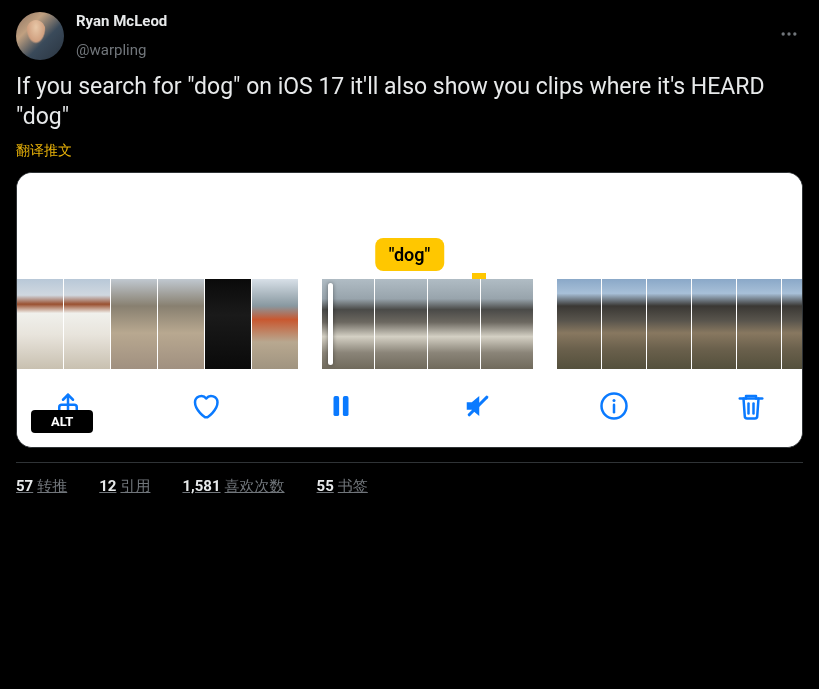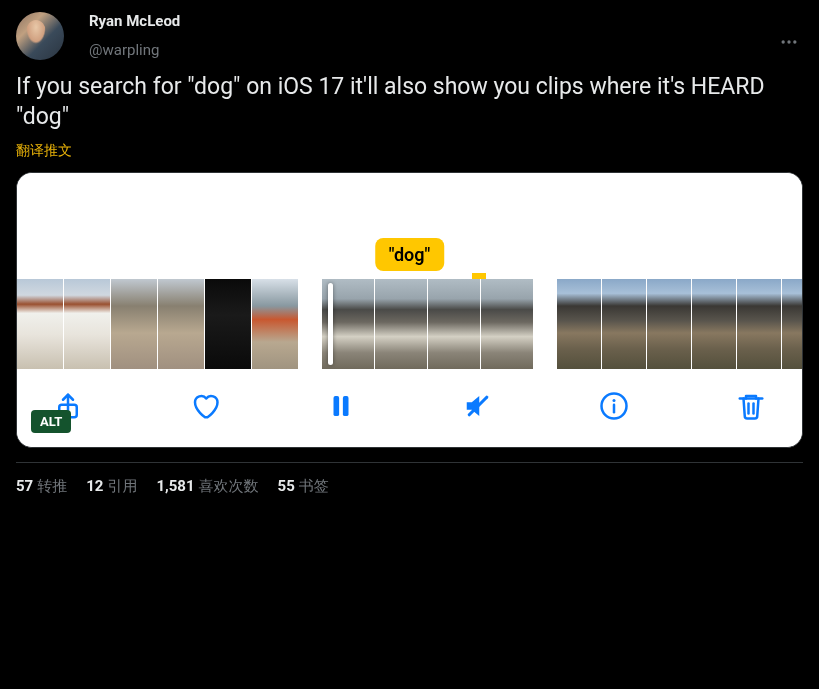--- a/index.html
+++ b/index.html
@@ -9,22 +9,22 @@
     color: #e7e9ea;
     width: 819px;
     height: 689px;
     overflow: hidden;
   }
   .tweet {
     padding: 12px 16px;
   }
   .header {
     display: flex;
-    align-items: flex-end;
-    gap: 25px;
+    align-items: center;
+    gap: 12px;
     margin-bottom: 12px;
   }
   .avatar {
     width: 48px;
     height: 48px;
     border-radius: 50%;
     background: linear-gradient(135deg, #8a7060 0%, #c0a080 30%, #3a4a5a 60%, #2a3440 100%);
     flex-shrink: 0;
     position: relative;
     overflow: hidden;
@@ -171,47 +171,48 @@
     align-items: center;
     justify-content: center;
     width: 34px;
     height: 34px;
   }
   .ctrl svg { width: 30px; height: 30px; }
   .alt-badge {
     position: absolute;
     left: 14px;
     bottom: 14px;
-    background: #14532d;
+    background: #000000;
     color: #fff;
     font-weight: 700;
     font-size: 13px;
-    padding: 4px 9px;
+    padding: 4px 20px;
     border-radius: 4px;
     cursor: pointer;
   }
   .meta-row {
     margin-top: 14px;
     color: #71767b;
     font-size: 15px;
   }
   .meta-row .views-count {
     color: #e7e9ea;
     font-weight: 700;
   }
   .divider {
     height: 1px;
     background: #2f3336;
     margin: 14px 0;
   }
   .stats-row {
     display: flex;
-    gap: 19px;
+    gap: 32px;
     font-size: 15px;
     color: #71767b;
+    text-decoration: underline;
   }
   .stat .num {
     color: #e7e9ea;
     font-weight: 700;
     margin-right: 4px;
   }
 </style>
 </head>
 <body>
 

